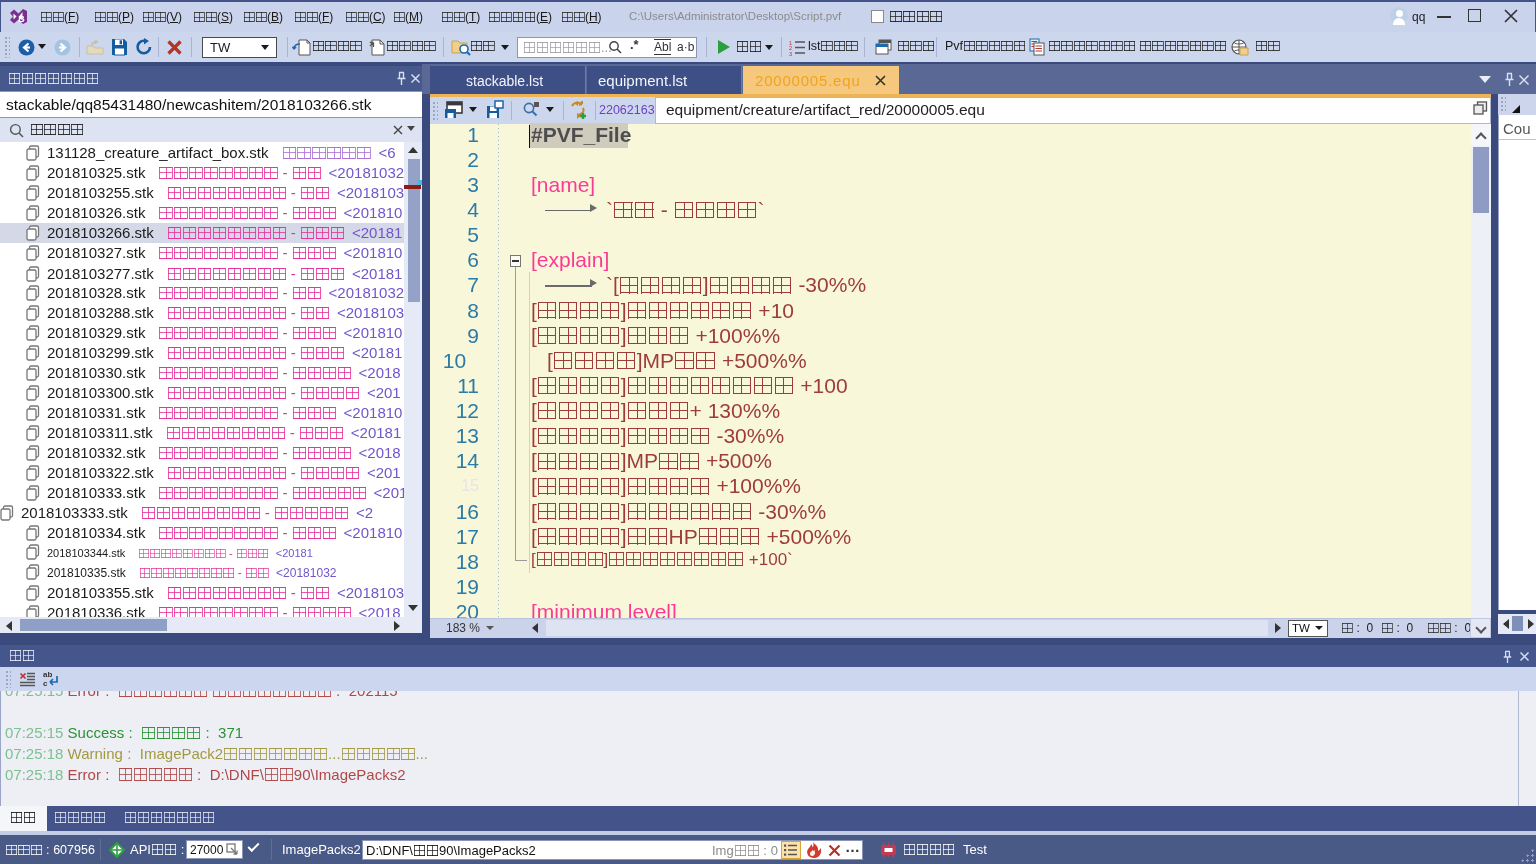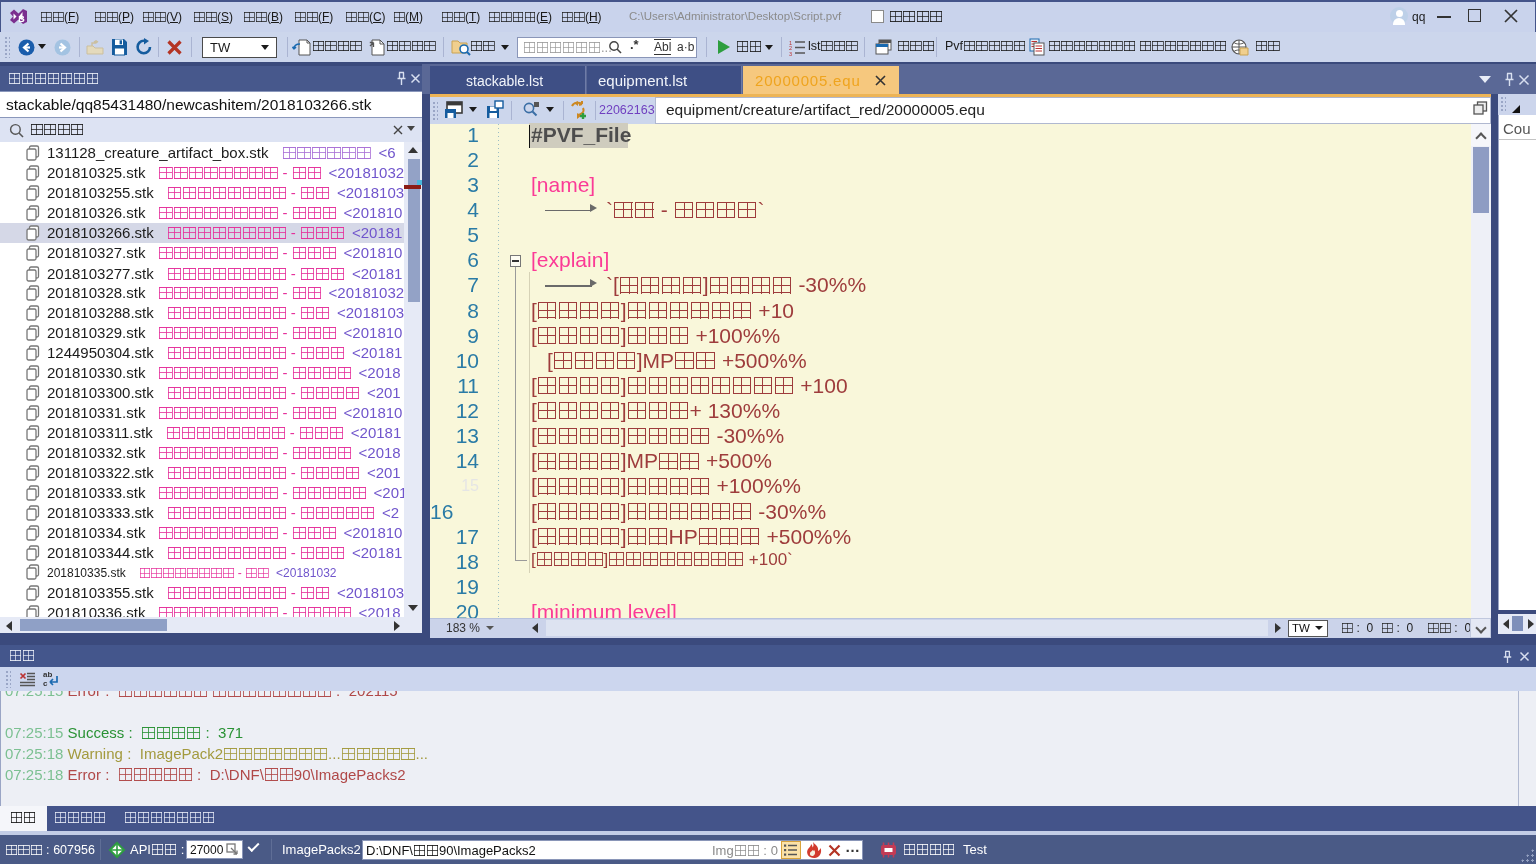--- a/index.html
+++ b/index.html
@@ -208,21 +208,21 @@
       <rect x="3.5" y="1" width="9" height="11" rx="1.5" fill="#fff" stroke="#777" stroke-width="1.3"></rect>
       <rect x="1" y="4" width="9" height="11" rx="1.5" fill="#fff" stroke="#777" stroke-width="1.3"></rect>
     </svg><span style="color:#1c1c1c">2018103288.stk</span><span style="color:#e5309b;margin-left:13px"><b class="g"></b><b class="g"></b><b class="g"></b><b class="g"></b><b class="g"></b><b class="g"></b><b class="g"></b><b class="g"></b> - <b class="g"></b><b class="g"></b></span><span style="color:#7055cc;margin-left:7px">&lt;2018103</span></div>
 <div class="a" style="left:0;top:323px;width:404px;height:20px;font-size:15px;line-height:20px;padding-left:26px;overflow:hidden"><svg style="vertical-align:-3px;margin:0 7px 0 0" width="14" height="16" viewBox="0 0 14 16">
       <rect x="3.5" y="1" width="9" height="11" rx="1.5" fill="#fff" stroke="#777" stroke-width="1.3"></rect>
       <rect x="1" y="4" width="9" height="11" rx="1.5" fill="#fff" stroke="#777" stroke-width="1.3"></rect>
     </svg><span style="color:#1c1c1c">201810329.stk</span><span style="color:#e5309b;margin-left:13px"><b class="g"></b><b class="g"></b><b class="g"></b><b class="g"></b><b class="g"></b><b class="g"></b><b class="g"></b><b class="g"></b> - <b class="g"></b><b class="g"></b><b class="g"></b></span><span style="color:#7055cc;margin-left:7px">&lt;201810</span></div>
 <div class="a" style="left:0;top:343px;width:404px;height:20px;font-size:15px;line-height:20px;padding-left:26px;overflow:hidden"><svg style="vertical-align:-3px;margin:0 7px 0 0" width="14" height="16" viewBox="0 0 14 16">
       <rect x="3.5" y="1" width="9" height="11" rx="1.5" fill="#fff" stroke="#777" stroke-width="1.3"></rect>
       <rect x="1" y="4" width="9" height="11" rx="1.5" fill="#fff" stroke="#777" stroke-width="1.3"></rect>
-    </svg><span style="color:#1c1c1c">1244950304.stk</span><span style="color:#e5309b;margin-left:13px"><b class="g"></b><b class="g"></b><b class="g"></b><b class="g"></b><b class="g"></b><b class="g"></b><b class="g"></b><b class="g"></b> - <b class="g"></b><b class="g"></b><b class="g"></b></span><span style="color:#7055cc;margin-left:7px">&lt;20181</span></div>
+    </svg><span style="color:#1c1c1c">2018103299.stk</span><span style="color:#e5309b;margin-left:13px"><b class="g"></b><b class="g"></b><b class="g"></b><b class="g"></b><b class="g"></b><b class="g"></b><b class="g"></b><b class="g"></b> - <b class="g"></b><b class="g"></b><b class="g"></b></span><span style="color:#7055cc;margin-left:7px">&lt;20181</span></div>
 <div class="a" style="left:0;top:363px;width:404px;height:20px;font-size:15px;line-height:20px;padding-left:26px;overflow:hidden"><svg style="vertical-align:-3px;margin:0 7px 0 0" width="14" height="16" viewBox="0 0 14 16">
       <rect x="3.5" y="1" width="9" height="11" rx="1.5" fill="#fff" stroke="#777" stroke-width="1.3"></rect>
       <rect x="1" y="4" width="9" height="11" rx="1.5" fill="#fff" stroke="#777" stroke-width="1.3"></rect>
     </svg><span style="color:#1c1c1c">201810330.stk</span><span style="color:#e5309b;margin-left:13px"><b class="g"></b><b class="g"></b><b class="g"></b><b class="g"></b><b class="g"></b><b class="g"></b><b class="g"></b><b class="g"></b> - <b class="g"></b><b class="g"></b><b class="g"></b><b class="g"></b></span><span style="color:#7055cc;margin-left:7px">&lt;2018</span></div>
 <div class="a" style="left:0;top:383px;width:404px;height:20px;font-size:15px;line-height:20px;padding-left:26px;overflow:hidden"><svg style="vertical-align:-3px;margin:0 7px 0 0" width="14" height="16" viewBox="0 0 14 16">
       <rect x="3.5" y="1" width="9" height="11" rx="1.5" fill="#fff" stroke="#777" stroke-width="1.3"></rect>
       <rect x="1" y="4" width="9" height="11" rx="1.5" fill="#fff" stroke="#777" stroke-width="1.3"></rect>
     </svg><span style="color:#1c1c1c">2018103300.stk</span><span style="color:#e5309b;margin-left:13px"><b class="g"></b><b class="g"></b><b class="g"></b><b class="g"></b><b class="g"></b><b class="g"></b><b class="g"></b><b class="g"></b> - <b class="g"></b><b class="g"></b><b class="g"></b><b class="g"></b></span><span style="color:#7055cc;margin-left:7px">&lt;201</span></div>
 <div class="a" style="left:0;top:403px;width:404px;height:20px;font-size:15px;line-height:20px;padding-left:26px;overflow:hidden"><svg style="vertical-align:-3px;margin:0 7px 0 0" width="14" height="16" viewBox="0 0 14 16">
       <rect x="3.5" y="1" width="9" height="11" rx="1.5" fill="#fff" stroke="#777" stroke-width="1.3"></rect>
@@ -237,29 +237,29 @@
       <rect x="1" y="4" width="9" height="11" rx="1.5" fill="#fff" stroke="#777" stroke-width="1.3"></rect>
     </svg><span style="color:#1c1c1c">201810332.stk</span><span style="color:#e5309b;margin-left:13px"><b class="g"></b><b class="g"></b><b class="g"></b><b class="g"></b><b class="g"></b><b class="g"></b><b class="g"></b><b class="g"></b> - <b class="g"></b><b class="g"></b><b class="g"></b><b class="g"></b></span><span style="color:#7055cc;margin-left:7px">&lt;2018</span></div>
 <div class="a" style="left:0;top:463px;width:404px;height:20px;font-size:15px;line-height:20px;padding-left:26px;overflow:hidden"><svg style="vertical-align:-3px;margin:0 7px 0 0" width="14" height="16" viewBox="0 0 14 16">
       <rect x="3.5" y="1" width="9" height="11" rx="1.5" fill="#fff" stroke="#777" stroke-width="1.3"></rect>
       <rect x="1" y="4" width="9" height="11" rx="1.5" fill="#fff" stroke="#777" stroke-width="1.3"></rect>
     </svg><span style="color:#1c1c1c">2018103322.stk</span><span style="color:#e5309b;margin-left:13px"><b class="g"></b><b class="g"></b><b class="g"></b><b class="g"></b><b class="g"></b><b class="g"></b><b class="g"></b><b class="g"></b> - <b class="g"></b><b class="g"></b><b class="g"></b><b class="g"></b></span><span style="color:#7055cc;margin-left:7px">&lt;201</span></div>
 <div class="a" style="left:0;top:483px;width:404px;height:20px;font-size:15px;line-height:20px;padding-left:26px;overflow:hidden"><svg style="vertical-align:-3px;margin:0 7px 0 0" width="14" height="16" viewBox="0 0 14 16">
       <rect x="3.5" y="1" width="9" height="11" rx="1.5" fill="#fff" stroke="#777" stroke-width="1.3"></rect>
       <rect x="1" y="4" width="9" height="11" rx="1.5" fill="#fff" stroke="#777" stroke-width="1.3"></rect>
     </svg><span style="color:#1c1c1c">201810333.stk</span><span style="color:#e5309b;margin-left:13px"><b class="g"></b><b class="g"></b><b class="g"></b><b class="g"></b><b class="g"></b><b class="g"></b><b class="g"></b><b class="g"></b> - <b class="g"></b><b class="g"></b><b class="g"></b><b class="g"></b><b class="g"></b></span><span style="color:#7055cc;margin-left:7px">&lt;201</span></div>
-<div class="a" style="left:0;top:503px;width:404px;height:20px;font-size:15px;line-height:20px;padding-left:26px;overflow:hidden"><svg style="vertical-align:-3px;margin:0 7px 0 0" width="14" height="16" viewBox="0 0 14 16">
+<div class="a" style="left:0;top:503px;width:404px;height:20px;font-size:15px;line-height:20px;overflow:hidden"><svg style="vertical-align:-3px;margin:0 7px 0 0" width="14" height="16" viewBox="0 0 14 16">
       <rect x="3.5" y="1" width="9" height="11" rx="1.5" fill="#fff" stroke="#777" stroke-width="1.3"></rect>
       <rect x="1" y="4" width="9" height="11" rx="1.5" fill="#fff" stroke="#777" stroke-width="1.3"></rect>
     </svg><span style="color:#1c1c1c">2018103333.stk</span><span style="color:#e5309b;margin-left:13px"><b class="g"></b><b class="g"></b><b class="g"></b><b class="g"></b><b class="g"></b><b class="g"></b><b class="g"></b><b class="g"></b> - <b class="g"></b><b class="g"></b><b class="g"></b><b class="g"></b><b class="g"></b></span><span style="color:#7055cc;margin-left:7px">&lt;2</span></div>
 <div class="a" style="left:0;top:523px;width:404px;height:20px;font-size:15px;line-height:20px;padding-left:26px;overflow:hidden"><svg style="vertical-align:-3px;margin:0 7px 0 0" width="14" height="16" viewBox="0 0 14 16">
       <rect x="3.5" y="1" width="9" height="11" rx="1.5" fill="#fff" stroke="#777" stroke-width="1.3"></rect>
       <rect x="1" y="4" width="9" height="11" rx="1.5" fill="#fff" stroke="#777" stroke-width="1.3"></rect>
     </svg><span style="color:#1c1c1c">201810334.stk</span><span style="color:#e5309b;margin-left:13px"><b class="g"></b><b class="g"></b><b class="g"></b><b class="g"></b><b class="g"></b><b class="g"></b><b class="g"></b><b class="g"></b> - <b class="g"></b><b class="g"></b><b class="g"></b></span><span style="color:#7055cc;margin-left:7px">&lt;201810</span></div>
-<div class="a" style="left:0;top:543px;width:404px;height:20px;font-size:15px;line-height:20px;padding-left:26px;overflow:hidden"><svg style="vertical-align:-3px;margin:0 7px 0 0" width="14" height="16" viewBox="0 0 14 16">
+<div class="a" style="left:0;top:543px;width:404px;height:20px;font-size:11px;line-height:20px;padding-left:26px;overflow:hidden"><svg style="vertical-align:-3px;margin:0 7px 0 0" width="14" height="16" viewBox="0 0 14 16">
       <rect x="3.5" y="1" width="9" height="11" rx="1.5" fill="#fff" stroke="#777" stroke-width="1.3"></rect>
       <rect x="1" y="4" width="9" height="11" rx="1.5" fill="#fff" stroke="#777" stroke-width="1.3"></rect>
     </svg><span style="color:#1c1c1c">2018103344.stk</span><span style="color:#e5309b;margin-left:13px"><b class="g"></b><b class="g"></b><b class="g"></b><b class="g"></b><b class="g"></b><b class="g"></b><b class="g"></b><b class="g"></b> - <b class="g"></b><b class="g"></b><b class="g"></b></span><span style="color:#7055cc;margin-left:7px">&lt;20181</span></div>
 <div class="a" style="left:0;top:563px;width:404px;height:20px;font-size:12px;line-height:20px;padding-left:26px;overflow:hidden"><svg style="vertical-align:-3px;margin:0 7px 0 0" width="14" height="16" viewBox="0 0 14 16">
       <rect x="3.5" y="1" width="9" height="11" rx="1.5" fill="#fff" stroke="#777" stroke-width="1.3"></rect>
       <rect x="1" y="4" width="9" height="11" rx="1.5" fill="#fff" stroke="#777" stroke-width="1.3"></rect>
     </svg><span style="color:#1c1c1c">201810335.stk</span><span style="color:#e5309b;margin-left:13px"><b class="g"></b><b class="g"></b><b class="g"></b><b class="g"></b><b class="g"></b><b class="g"></b><b class="g"></b><b class="g"></b> - <b class="g"></b><b class="g"></b></span><span style="color:#7055cc;margin-left:7px">&lt;20181032</span></div>
 <div class="a" style="left:0;top:583px;width:404px;height:20px;font-size:15px;line-height:20px;padding-left:26px;overflow:hidden"><svg style="vertical-align:-3px;margin:0 7px 0 0" width="14" height="16" viewBox="0 0 14 16">
       <rect x="3.5" y="1" width="9" height="11" rx="1.5" fill="#fff" stroke="#777" stroke-width="1.3"></rect>
       <rect x="1" y="4" width="9" height="11" rx="1.5" fill="#fff" stroke="#777" stroke-width="1.3"></rect>
@@ -338,27 +338,27 @@
 <div class="a" style="left:498px;top:124px;width:1px;height:494px;background-image:linear-gradient(#9bbcc4 30%,transparent 30%);background-size:1px 4px"></div>
 <div class="a" style="left:430px;top:121.7px;width:49px;height:25.1px;line-height:25.1px;font-size:21px;color:#2a7ba6;text-align:right">1</div>
 <div class="a" style="left:430px;top:146.8px;width:49px;height:25.1px;line-height:25.1px;font-size:21px;color:#2a7ba6;text-align:right">2</div>
 <div class="a" style="left:430px;top:171.9px;width:49px;height:25.1px;line-height:25.1px;font-size:21px;color:#2a7ba6;text-align:right">3</div>
 <div class="a" style="left:430px;top:197.1px;width:49px;height:25.1px;line-height:25.1px;font-size:21px;color:#2a7ba6;text-align:right">4</div>
 <div class="a" style="left:430px;top:222.2px;width:49px;height:25.1px;line-height:25.1px;font-size:21px;color:#2a7ba6;text-align:right">5</div>
 <div class="a" style="left:430px;top:247.3px;width:49px;height:25.1px;line-height:25.1px;font-size:21px;color:#2a7ba6;text-align:right">6</div>
 <div class="a" style="left:430px;top:272.4px;width:49px;height:25.1px;line-height:25.1px;font-size:21px;color:#2a7ba6;text-align:right">7</div>
 <div class="a" style="left:430px;top:297.5px;width:49px;height:25.1px;line-height:25.1px;font-size:21px;color:#2a7ba6;text-align:right">8</div>
 <div class="a" style="left:430px;top:322.7px;width:49px;height:25.1px;line-height:25.1px;font-size:21px;color:#2a7ba6;text-align:right">9</div>
-<div class="a" style="left:430px;top:347.8px;width:49px;height:25.1px;line-height:25.1px;font-size:21px;color:#2a7ba6;text-align:right">10</div>
+<div class="a" style="left:430px;top:347.8px;width:49px;height:25.1px;line-height:25.1px;font-size:21px;color:#2a7ba6;text-align:center">10</div>
 <div class="a" style="left:430px;top:372.9px;width:49px;height:25.1px;line-height:25.1px;font-size:21px;color:#2a7ba6;text-align:right">11</div>
 <div class="a" style="left:430px;top:398.0px;width:49px;height:25.1px;line-height:25.1px;font-size:21px;color:#2a7ba6;text-align:right">12</div>
 <div class="a" style="left:430px;top:423.1px;width:49px;height:25.1px;line-height:25.1px;font-size:21px;color:#2a7ba6;text-align:right">13</div>
 <div class="a" style="left:430px;top:448.3px;width:49px;height:25.1px;line-height:25.1px;font-size:21px;color:#2a7ba6;text-align:right">14</div>
 <div class="a" style="left:430px;top:473.4px;width:49px;height:25.1px;line-height:25.1px;font-size:16px;color:#e5e5e5;text-align:right">15</div>
-<div class="a" style="left:430px;top:498.5px;width:49px;height:25.1px;line-height:25.1px;font-size:21px;color:#2a7ba6;">16</div>
+<div class="a" style="left:430px;top:498.5px;width:49px;height:25.1px;line-height:25.1px;font-size:21px;color:#2a7ba6;text-align:right">16</div>
 <div class="a" style="left:430px;top:523.6px;width:49px;height:25.1px;line-height:25.1px;font-size:21px;color:#2a7ba6;text-align:right">17</div>
 <div class="a" style="left:430px;top:548.7px;width:49px;height:25.1px;line-height:25.1px;font-size:21px;color:#2a7ba6;text-align:right">18</div>
 <div class="a" style="left:430px;top:573.9px;width:49px;height:25.1px;line-height:25.1px;font-size:21px;color:#2a7ba6;text-align:right">19</div>
 <div class="a" style="left:430px;top:599.0px;width:49px;height:25.1px;line-height:25.1px;font-size:21px;color:#2a7ba6;text-align:right">20</div>
 <div class="a" style="left:529px;top:123.4px;width:99px;height:25.1px;background:#cfccbe"></div>
 <div class="a" style="left:528.5px;top:124.5px;width:1.6px;height:23px;background:#111"></div>
 <div class="a" style="left:531px;top:121.7px;height:25.1px;line-height:25.1px;font-size:21px;color:#4d4d4d"><b>#PVF_File</b></div>
 <div class="a" style="left:531px;top:171.9px;height:25.1px;line-height:25.1px;font-size:21px;color:#fb3a96">[name]</div>
 <div class="a" style="left:531px;top:197.1px;height:25.1px;line-height:25.1px;font-size:21px;color:#9e3c3c"><span style="display:inline-block;position:relative;width:52px;height:21px;margin:0 9px 0 14px;vertical-align:-4px"><span style="position:absolute;left:0;top:9.5px;width:47px;height:1.8px;background:#6a6a6a"></span><span style="position:absolute;right:0;top:4px;width:0;height:0;border-left:7px solid #6a6a6a;border-top:4.5px solid transparent;border-bottom:4.5px solid transparent"></span></span><span style="color:#9e3c3c">`<b class="g"></b><b class="g"></b> - <b class="g"></b><b class="g"></b><b class="g"></b><b class="g"></b>`</span></div>
 <div class="a" style="left:531px;top:247.3px;height:25.1px;line-height:25.1px;font-size:21px;color:#fb3a96">[explain]</div>

